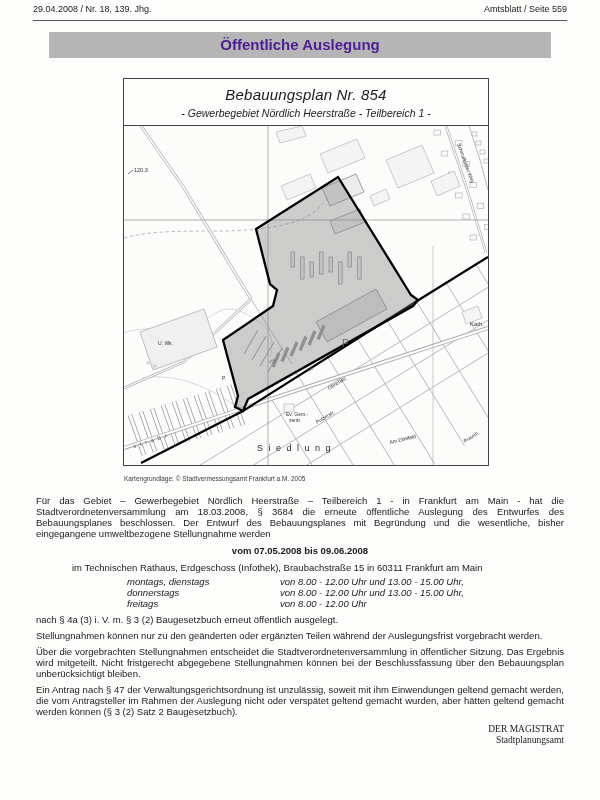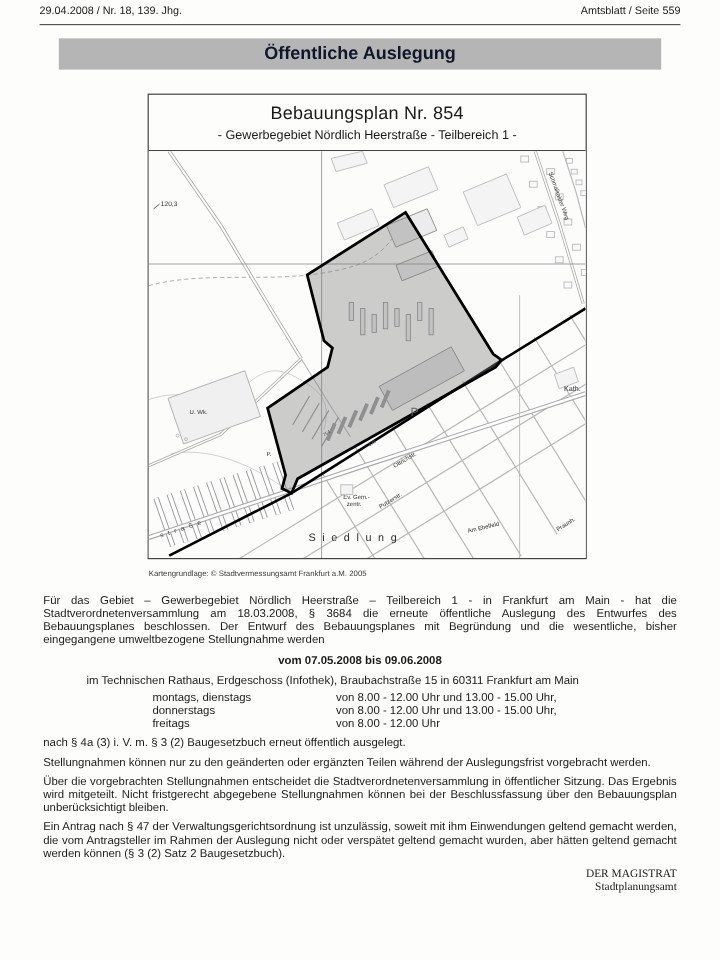--- a/index.html
+++ b/index.html
@@ -5,36 +5,36 @@
   html,body{margin:0;padding:0;background:#e8e8e8;}
   .page{position:relative;width:600px;height:800px;background:#fdfdfc;overflow:hidden;
         font-family:"Liberation Sans","DejaVu Sans",sans-serif;color:#1a1a1a;}
   
   .header{position:absolute;left:33px;right:33px;top:4px;height:14px;
           display:flex;justify-content:space-between;font-size:9px;
           border-bottom:1px solid #555;padding-bottom:2px;}
   
   .banner{position:absolute;left:49px;right:49px;top:32px;height:26px;
           background:#b5b5b5;text-align:center;line-height:26px;
-          font-size:15px;font-weight:bold;color:#0f172a;}
+          font-size:15px;font-weight:bold;color:#4c1d95;}
   
   .plan-box{position:absolute;left:123px;top:78px;width:364px;border:1px solid #444;}
-  .plan-title-wrap{border-bottom:1px solid #444;text-align:center;padding:7px 4px 6px;}
+  .plan-title-wrap{border-bottom:1px solid #444;text-align:center;padding:7px 4px 6px;font-style:italic;}
   .plan-title{font-size:15px;letter-spacing:.2px;}
   .plan-sub{font-size:10.5px;margin-top:4px;}
   .map-wrap{width:364px;height:339px;display:block;background:#fcfcfb;}
   svg{display:block;}
   .caption{position:absolute;left:124px;top:475px;font-size:6.5px;color:#3a3a3a;}
   
   .content{position:absolute;left:36px;top:495px;width:528px;font-size:9.5px;
            line-height:11px;text-align:justify;}
   .content p{margin:0 0 5px 0;}
   .dates{text-align:center;margin:6px 0 6px 0;font-weight:bold;}
   .loc{margin-bottom:3px;margin-left:36px;}
-  .schedule{margin:0 0 5px 91px;}
+  .schedule{margin:0 0 5px 91px;font-style:italic;}
   .sch-row{display:flex;}
   .sch-days{width:153px;flex-shrink:0;}
   .signoff{text-align:right;margin-top:7px;line-height:11px;font-family:Liberation Serif, serif;}
   
   .m-lbl{font-family:"Liberation Sans",sans-serif;fill:#333;}
   .t5{font-size:5px;} .t55{font-size:5.5px;} .t6{font-size:6px;} .t4{font-size:4px;fill:#555;}
   .big-p{font-size:10px;fill:#666;}
   .sied{font-size:9px;letter-spacing:5.5px;fill:#2b2b2b;}
   .spaced{font-size:5.5px;letter-spacing:4px;fill:#444;}
 </style>

